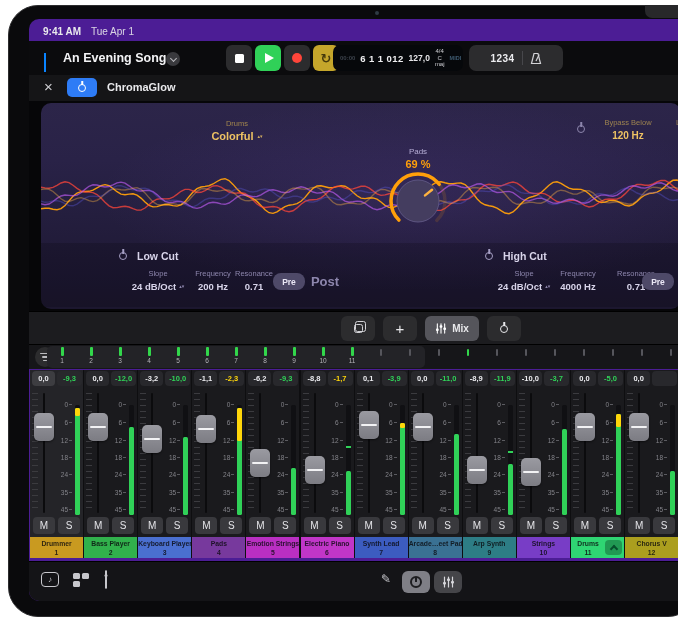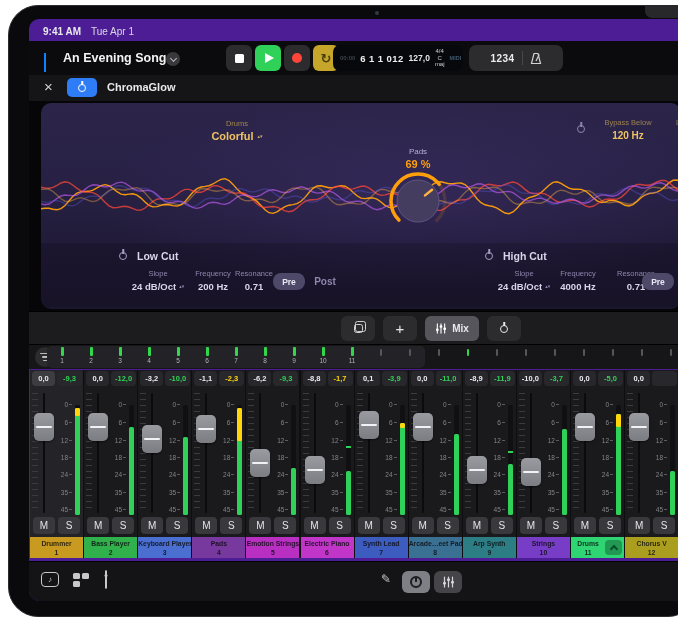--- a/index.html
+++ b/index.html
@@ -76,21 +76,21 @@
   .driveval{position:absolute;left:337px;top:55px;width:80px;text-align:center;font-size:11px;font-weight:700;color:#ff9f0a;}
   #wavesvg{position:absolute;left:0;top:40px;}
   #knobsvg{position:absolute;left:345px;top:66px;}
   .cutband{position:absolute;left:0;top:140px;width:640px;height:64px;background:rgba(0,0,0,.17);}
   .cutpwr{position:absolute;color:#a59ec4;}
   .cuttitle{position:absolute;font-size:10.5px;font-weight:600;color:#d8d4ea;}
   .ccol .clab2{font-size:7.5px;color:#8d86ad;}
   .ccol .cval2{font-size:9.5px;font-weight:600;color:#d8d4ea;margin-top:3px;display:flex;justify-content:center;align-items:center;gap:3px;}
   .prepill{position:absolute;width:32px;height:17px;border-radius:8px;background:#4e4968;color:#ebe8f6;
     font-size:8.5px;font-weight:600;display:flex;align-items:center;justify-content:center;}
-  .postbtn{position:absolute;width:32px;height:17px;color:#8d86ad;font-size:10px;font-weight:600;
+  .postbtn{position:absolute;width:32px;height:17px;color:#8d86ad;font-size:13px;font-weight:600;
     display:flex;align-items:center;justify-content:center;}
 
   
   .mixtoolbar{position:absolute;top:292px;left:0;width:650px;height:34px;background:#1c1c1f;border-top:1px solid #000;border-bottom:1px solid #000;}
   .mtb{position:absolute;top:4px;height:25px;border-radius:6px;background:#2c2c2e;display:flex;align-items:center;justify-content:center;gap:5px;color:#e8e8eb;}
   .ic-copy{width:9px;height:9px;border:1.3px solid #d2d2d6;border-radius:2.5px;position:relative;}
   .ic-copy::before{content:"";position:absolute;right:-4px;top:-4px;width:9px;height:9px;border:1.3px solid #d2d2d6;border-radius:2.5px;}
   .plus{font-size:15px;font-weight:400;color:#e8e8eb;margin-top:-1px;}
   .mixseg{background:#55555b;font-size:10px;font-weight:600;}
 

